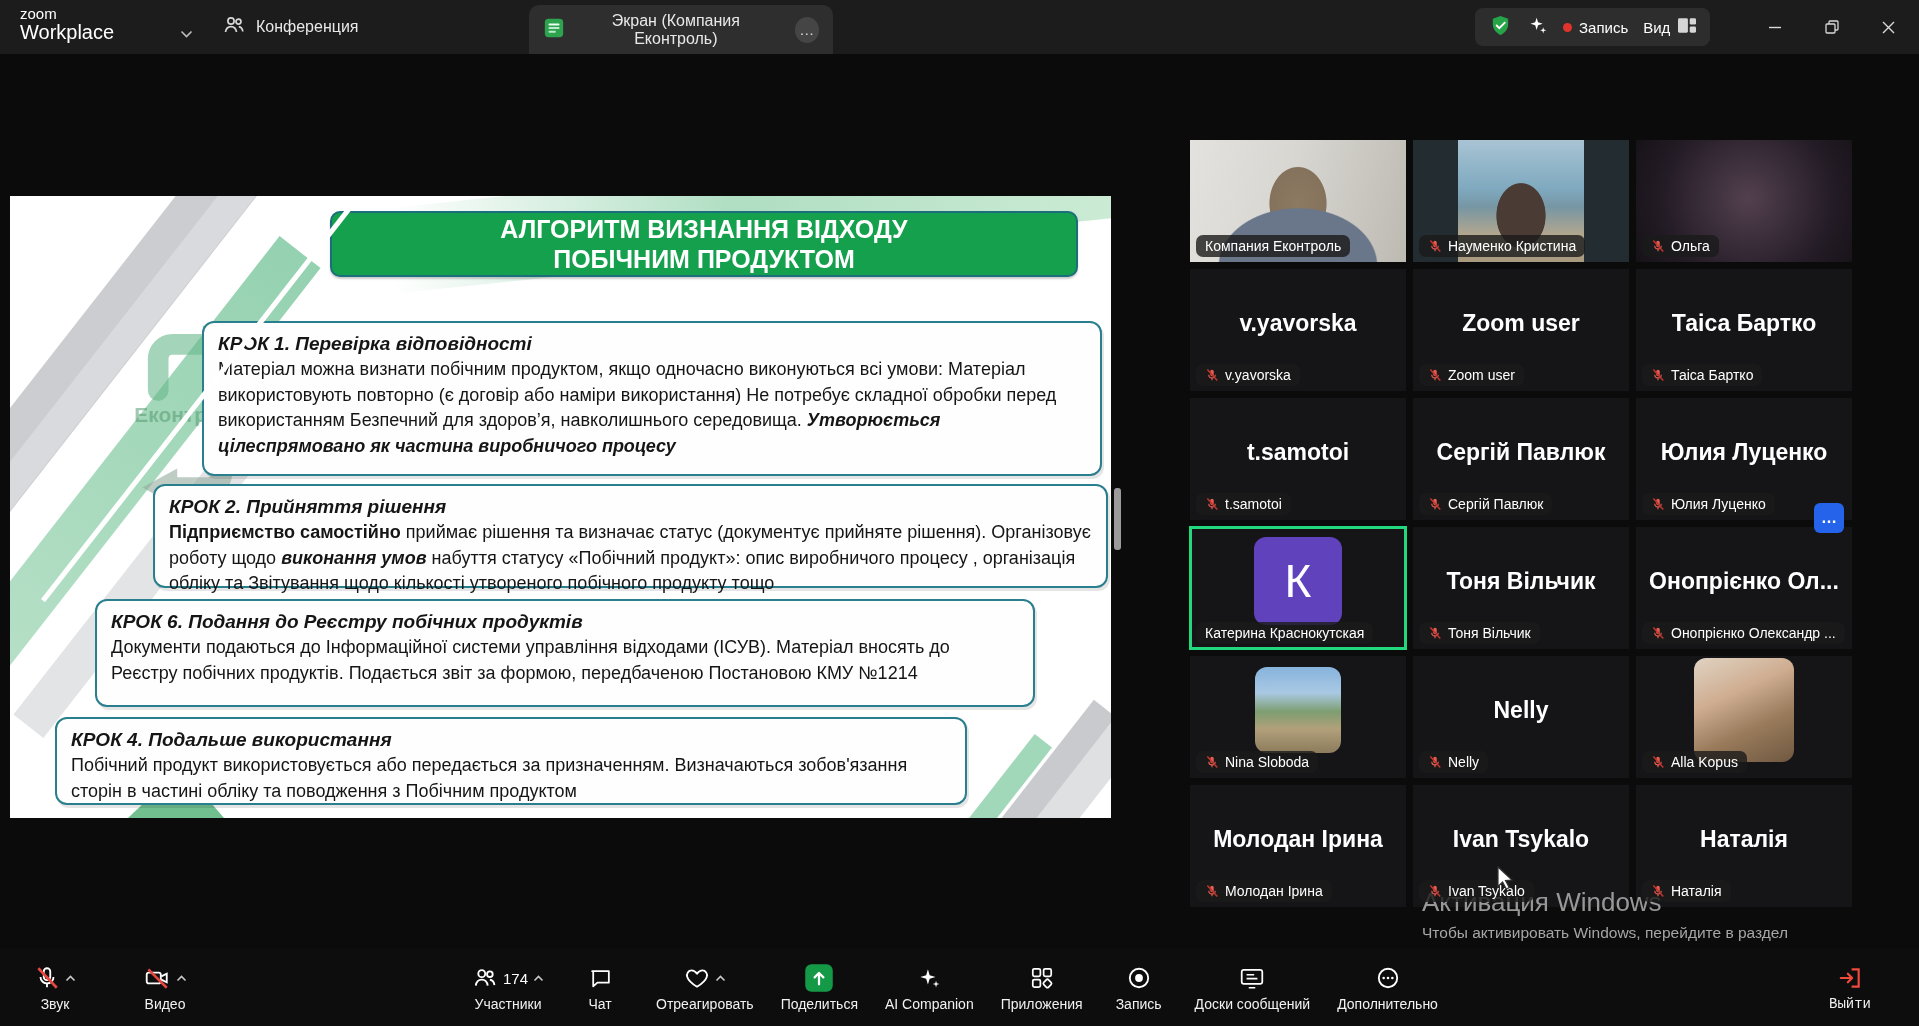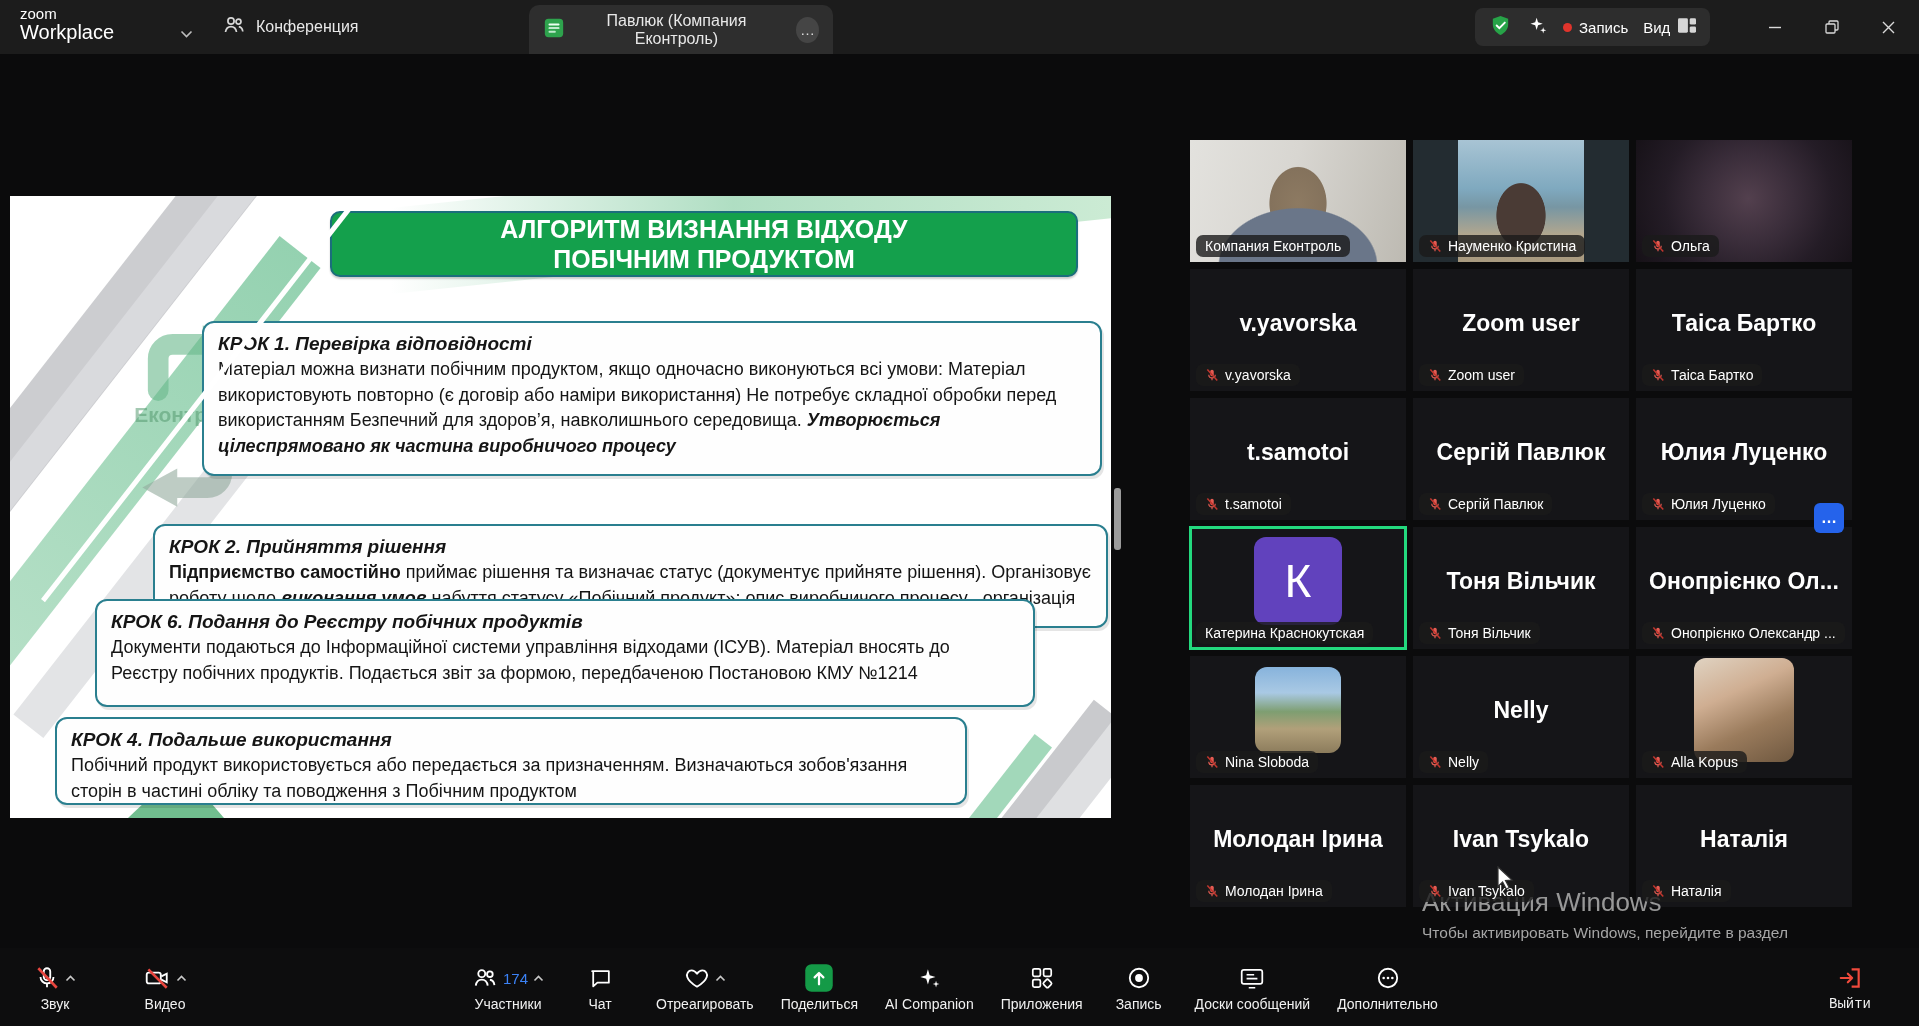--- a/index.html
+++ b/index.html
@@ -47,21 +47,21 @@
   .slide-logo { position:absolute; left:95px; top:115px; width:170px; height:215px; opacity:.6; }
   .slide-logo .txt { position:absolute; left:0; top:92px; width:170px; text-align:center;
     color:#55996f; font-weight:700; font-size:21px; opacity:.9; }
   .banner { position:absolute; left:320px; top:15px; width:748px; height:66px; background:#14a04c;
     border:2px solid #1b6e7c; border-radius:10px; box-shadow:0 2px 2px rgba(0,0,0,.2);
     display:flex; flex-direction:column; align-items:center; justify-content:center;
     color:#fff; font-weight:700; font-size:25px; line-height:30px; }
   .step { position:absolute; background:#fefefe; border:2px solid #2a7f8f; border-radius:12px;
     padding:8px 14px; color:#151515; box-shadow:2px 3px 0 rgba(0,0,0,.10); }
   .step:nth-child(1) { left:192px; top:125px; width:900px; height:155px; }
-  .step:nth-child(2) { left:143px; top:288px; width:955px; height:104px;margin-top:40px; }
+  .step:nth-child(2) { left:143px; top:288px; width:955px; height:104px; }
   .step:nth-child(3) { left:85px;  top:403px; width:940px; height:108px; }
   .step:nth-child(4) { left:45px;  top:521px; width:912px; height:88px; }
   .step-title { font-weight:700; font-size:19px; line-height:26px;font-style:italic; }
   .step-body { font-size:18px; line-height:25.5px; }
   .share-scrollbar { position:absolute; left:1114px; top:434px; width:7px; height:62px; background:#9b9b9b; border-radius:3px; }
 
   
   .gallery { position:absolute; left:1190px; top:86px; width:662px; display:grid;
     grid-template-columns:repeat(3,216px); grid-auto-rows:122px; gap:7px; }
   .tile { position:relative; background:#151518; overflow:visible; }
@@ -97,21 +97,21 @@
   .wm3 { font-size:15.5px; margin-top:2px; color:#a6a6a6; }
   .cursor { position:absolute; left:1496px; top:812px; z-index:50; }
 
   
   .toolbar { position:absolute; left:0; top:948px; width:1919px; height:78px; background:#0d0d0e;
     display:flex; align-items:center; padding:0 26px; }
   .titem { display:flex; flex-direction:column; align-items:center; justify-content:center;
     color:#f2f2f2; min-width:58px; }
   .titem .irow { height:32px; display:flex; align-items:center; gap:5px; }
   .titem .lbl { font-size:14px; margin-top:2px; white-space:nowrap; }
-  .titem .cnt { font-size:15px; color:#3b82f6; }
+  .titem .cnt { font-size:15px; color:#ffffff; }
   .gap-l { margin-left:52px;text-align:center; } .gap-c { margin-left:278px; }
   .cgap { margin-left:27px; }
   .leave { margin-left:auto; margin-right:14px;font-family:Liberation Mono, monospace; }
 </style>
 </head>
 <body>
 
 <div class="root">
 
   <header class="topbar">
@@ -137,21 +137,21 @@
     </div>
     <div class="tab tab-screen">
       <span>
         <svg width="22" height="22" viewBox="0 0 24 24">
             <rect x="2" y="2" width="20" height="20" rx="4" fill="#2ea34d"></rect>
           <rect x="6" y="7" width="12" height="2.2" rx="1" fill="#eafff0"></rect>
             <rect x="6" y="11" width="12" height="2.2" rx="1" fill="#bfe9cc"></rect>
           <rect x="6" y="15" width="8" height="2.2" rx="1" fill="#bfe9cc"></rect>
           </svg>
       </span>
-      <span>Павлюк (Компания Еконтроль)</span>
+      <span>Экран (Компания Еконтроль)</span>
       <span class="tab-ellipsis">…</span>
     </div>
     <div class="pill">
       <span>
         <svg width="23" height="23" viewBox="0 0 24 24">
             <path d="M12 2l8 3v6c0 5-3.4 8.6-8 11-4.6-2.4-8-6-8-11V5z" fill="#27a348"></path>
           <path d="M8 12l2.8 2.8L16.5 9" stroke="#fff" stroke-width="2" fill="none" stroke-linecap="round"></path>
           </svg>
       </span>
       <span>

